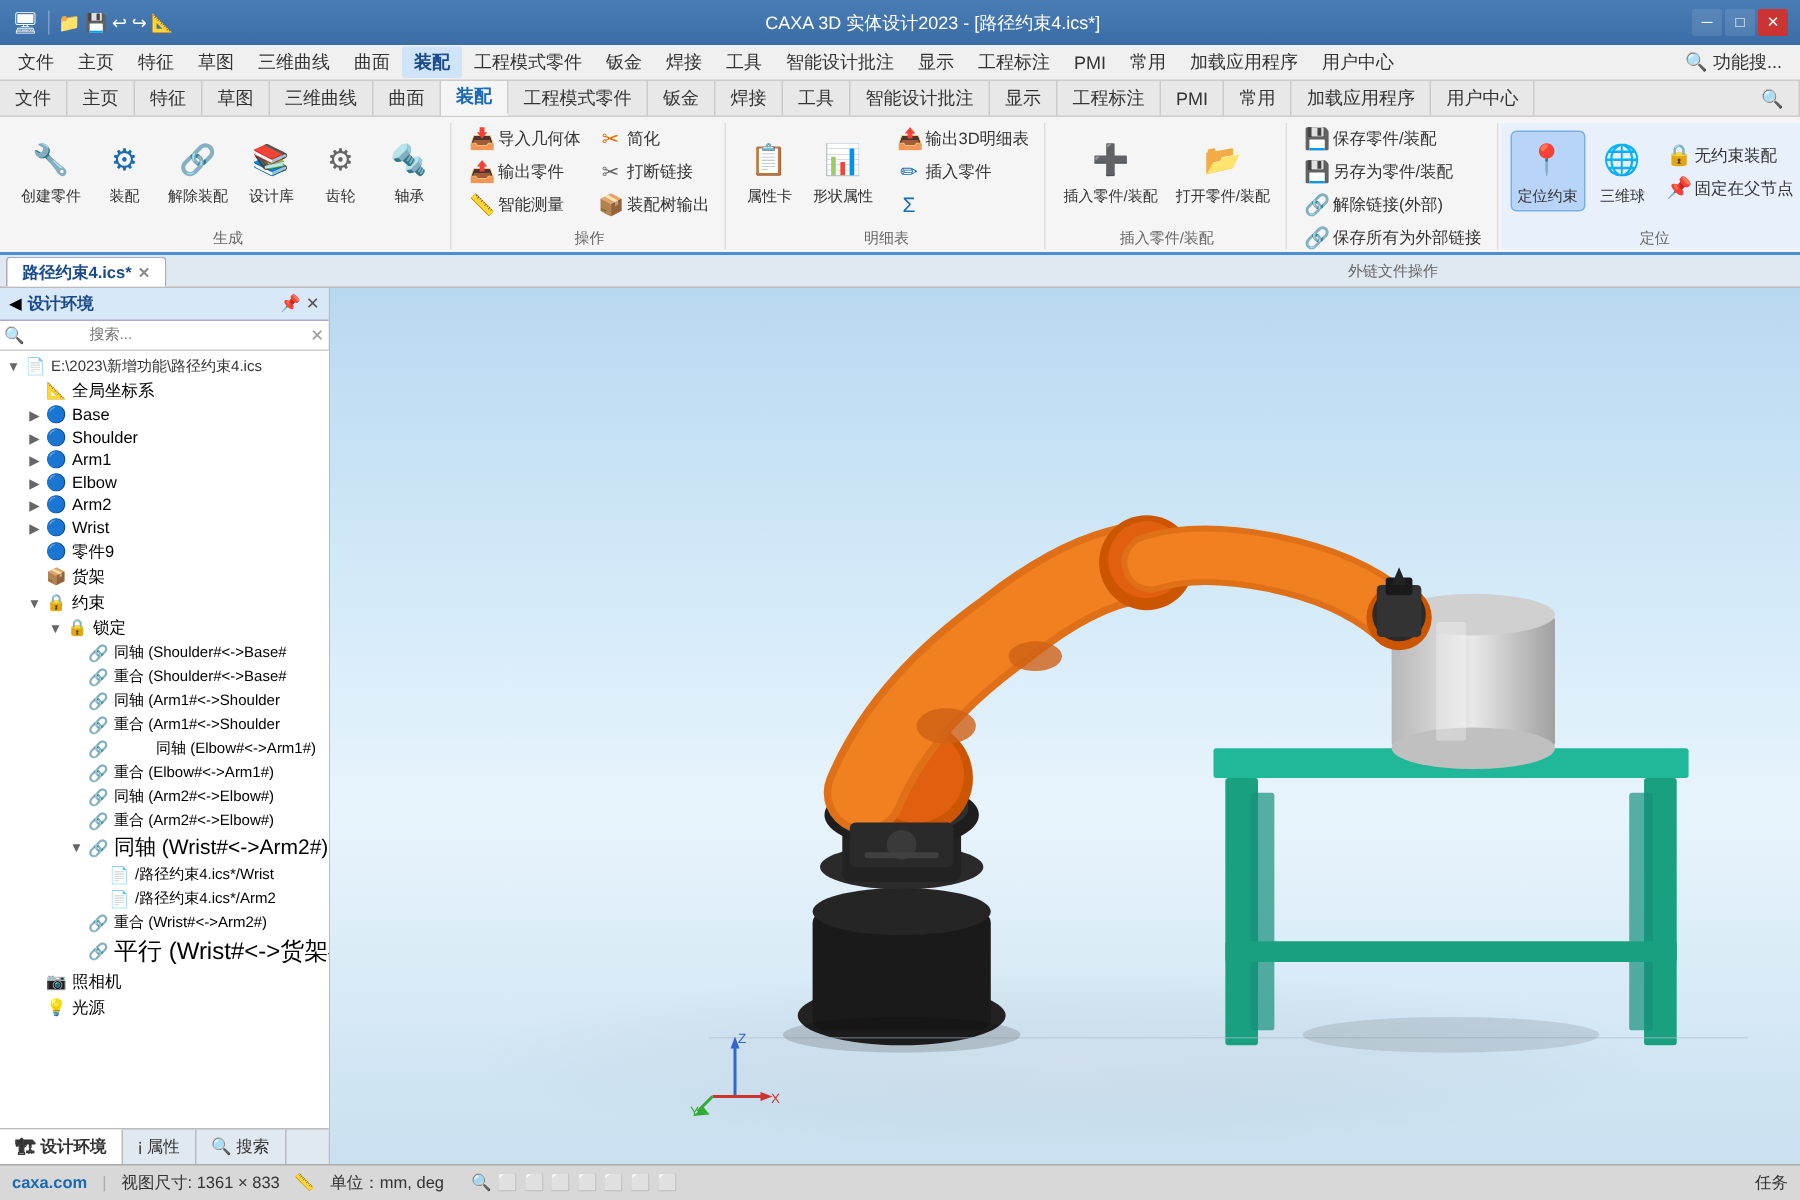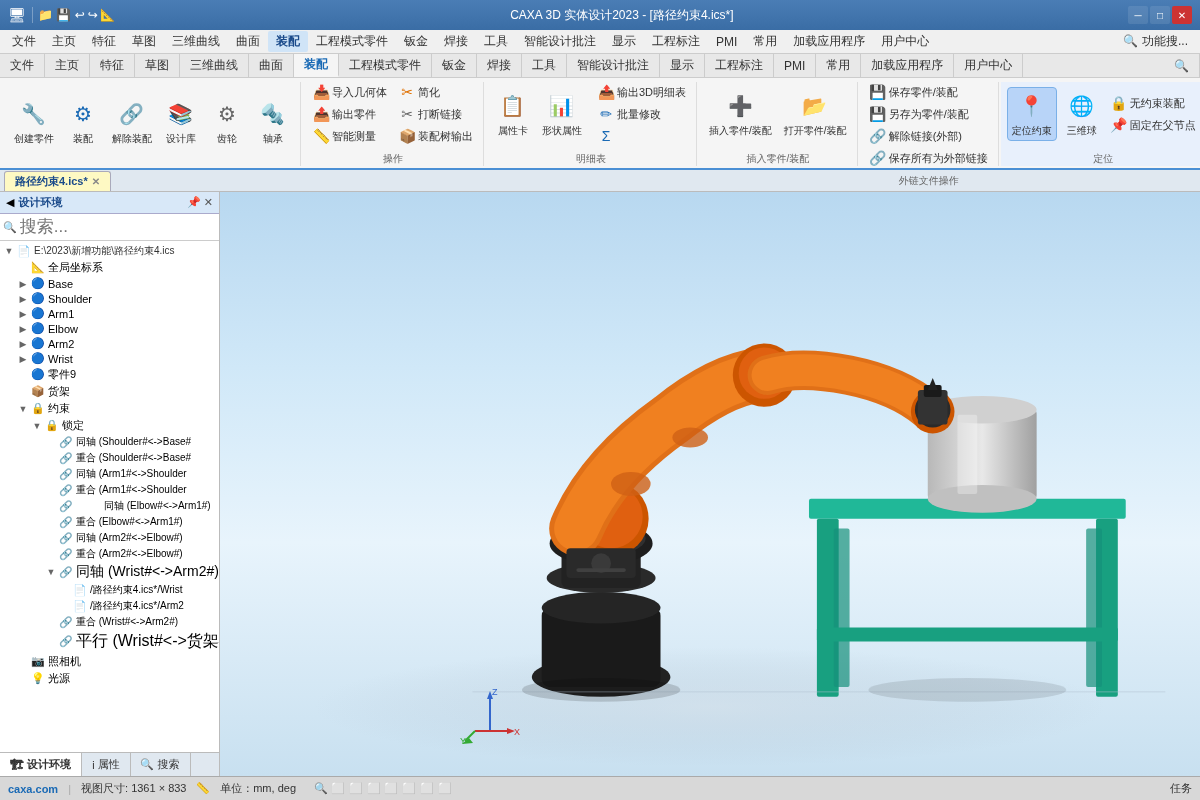--- a/index.html
+++ b/index.html
@@ -230,21 +230,21 @@
       padding: 2px 10px;
       background: #c8d8e8;
       border: 1px solid #aab;
       border-bottom: none;
       cursor: pointer;
       font-size: 11px;
       color: #333;
       border-radius: 3px 3px 0 0;
       display: flex; align-items: center; gap: 4px;
     }
-    .file-tab.active { background: #fef9c3; font-weight: bold; color: #1a4a8a; }
+    .file-tab.active { background: #ffffff; font-weight: bold; color: #1a4a8a; }
 
     
     .robot-scene {
       width: 100%;
       height: 100%;
       position: absolute;
       top: 0; left: 0;
     }
 
     
@@ -359,20 +359,21 @@
         </div>
         <div class="ribbon-btn">
           <div class="btn-icon ico-gray">⚙</div>
           <div>齿轮</div>
         </div>
         <div class="ribbon-btn">
           <div class="btn-icon ico-gray">🔩</div>
           <div>轴承</div>
         </div>
       </div>
+      <div class="ribbon-group-label">生成</div>
     </div>
 
     <div class="ribbon-group">
       <div class="ribbon-group-content">
         <div class="ribbon-col">
           <div class="ribbon-btn-small">
             <span class="btn-icon-sm ico-blue">📥</span>
             <span>导入几何体</span>
           </div>
           <div class="ribbon-btn-small">
@@ -412,21 +413,21 @@
           <div class="btn-icon ico-blue">📊</div>
           <div>形状属性</div>
         </div>
         <div class="ribbon-col" style="margin-left:4px;">
           <div class="ribbon-btn-small">
             <span class="btn-icon-sm ico-green">📤</span>
             <span>输出3D明细表</span>
           </div>
           <div class="ribbon-btn-small">
             <span class="btn-icon-sm ico-blue">✏</span>
-            <span>批量修改</span>
+            <span>插入零件</span>
           </div>
           <div class="ribbon-btn-small">
             <span class="btn-icon-sm ico-blue">Σ</span>
           </div>
         </div>
       </div>
       <div class="ribbon-group-label">明细表</div>
     </div>
 
     <div class="ribbon-group">
@@ -509,21 +510,21 @@
         <span>◀</span>
         <span class="panel-header-title">设计环境</span>
       </div>
       <div class="panel-header-controls">
         <span>📌</span>
         <span>✕</span>
       </div>
     </div>
     <div class="search-bar">
       <span style="color:#999;font-size:11px;">🔍</span>
-      <input type="text" placeholder="搜索..." style="flex: 1 1 0%; border: none; outline: none; font-size: 17px;">
+      <input type="text" placeholder="搜索..." style="flex: 1 1 0%; border: none; outline: none; font-size: 10px; margin-left: 40px;">
       <span style="color:#999;font-size:11px;">✕</span>
     </div>
 
     <div class="tree-area">
 
       <div class="tree-item" style="padding-left:2px;">
         <span class="tree-toggle">▼</span>
         <span class="tree-icon" style="color:#cc8800;">📄</span>
         <span class="tree-label" style="font-size:10px;color:#333;">E:\2023\新增功能\路径约束4.ics</span>
       </div>

